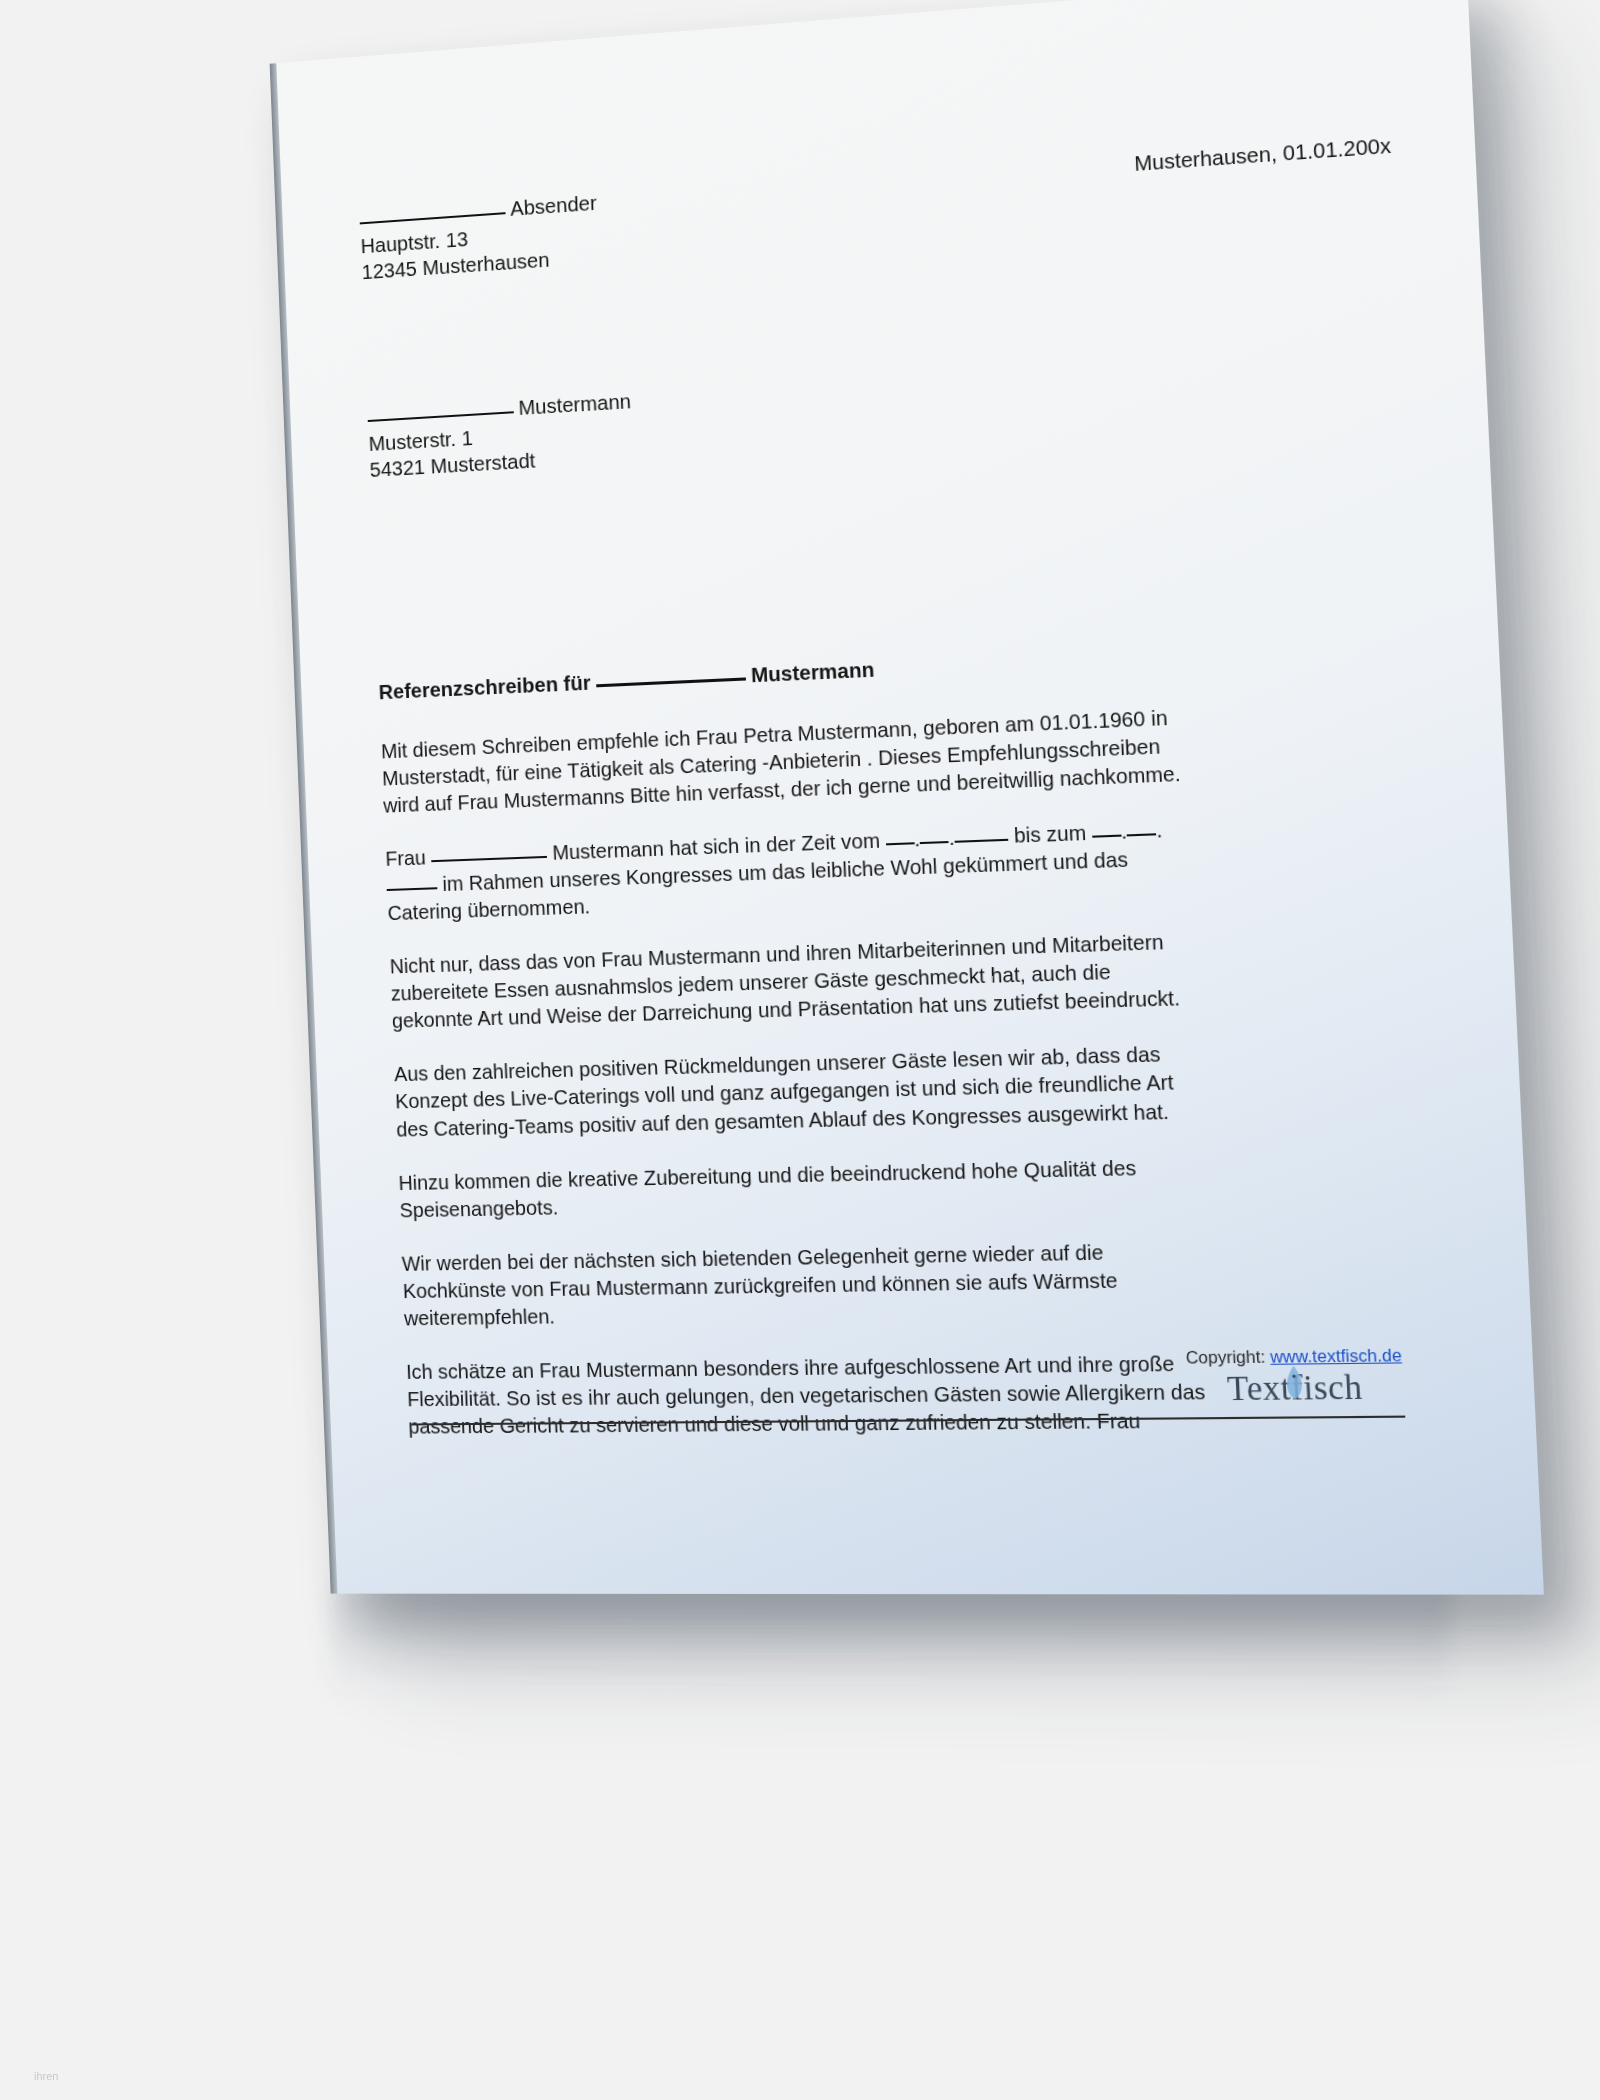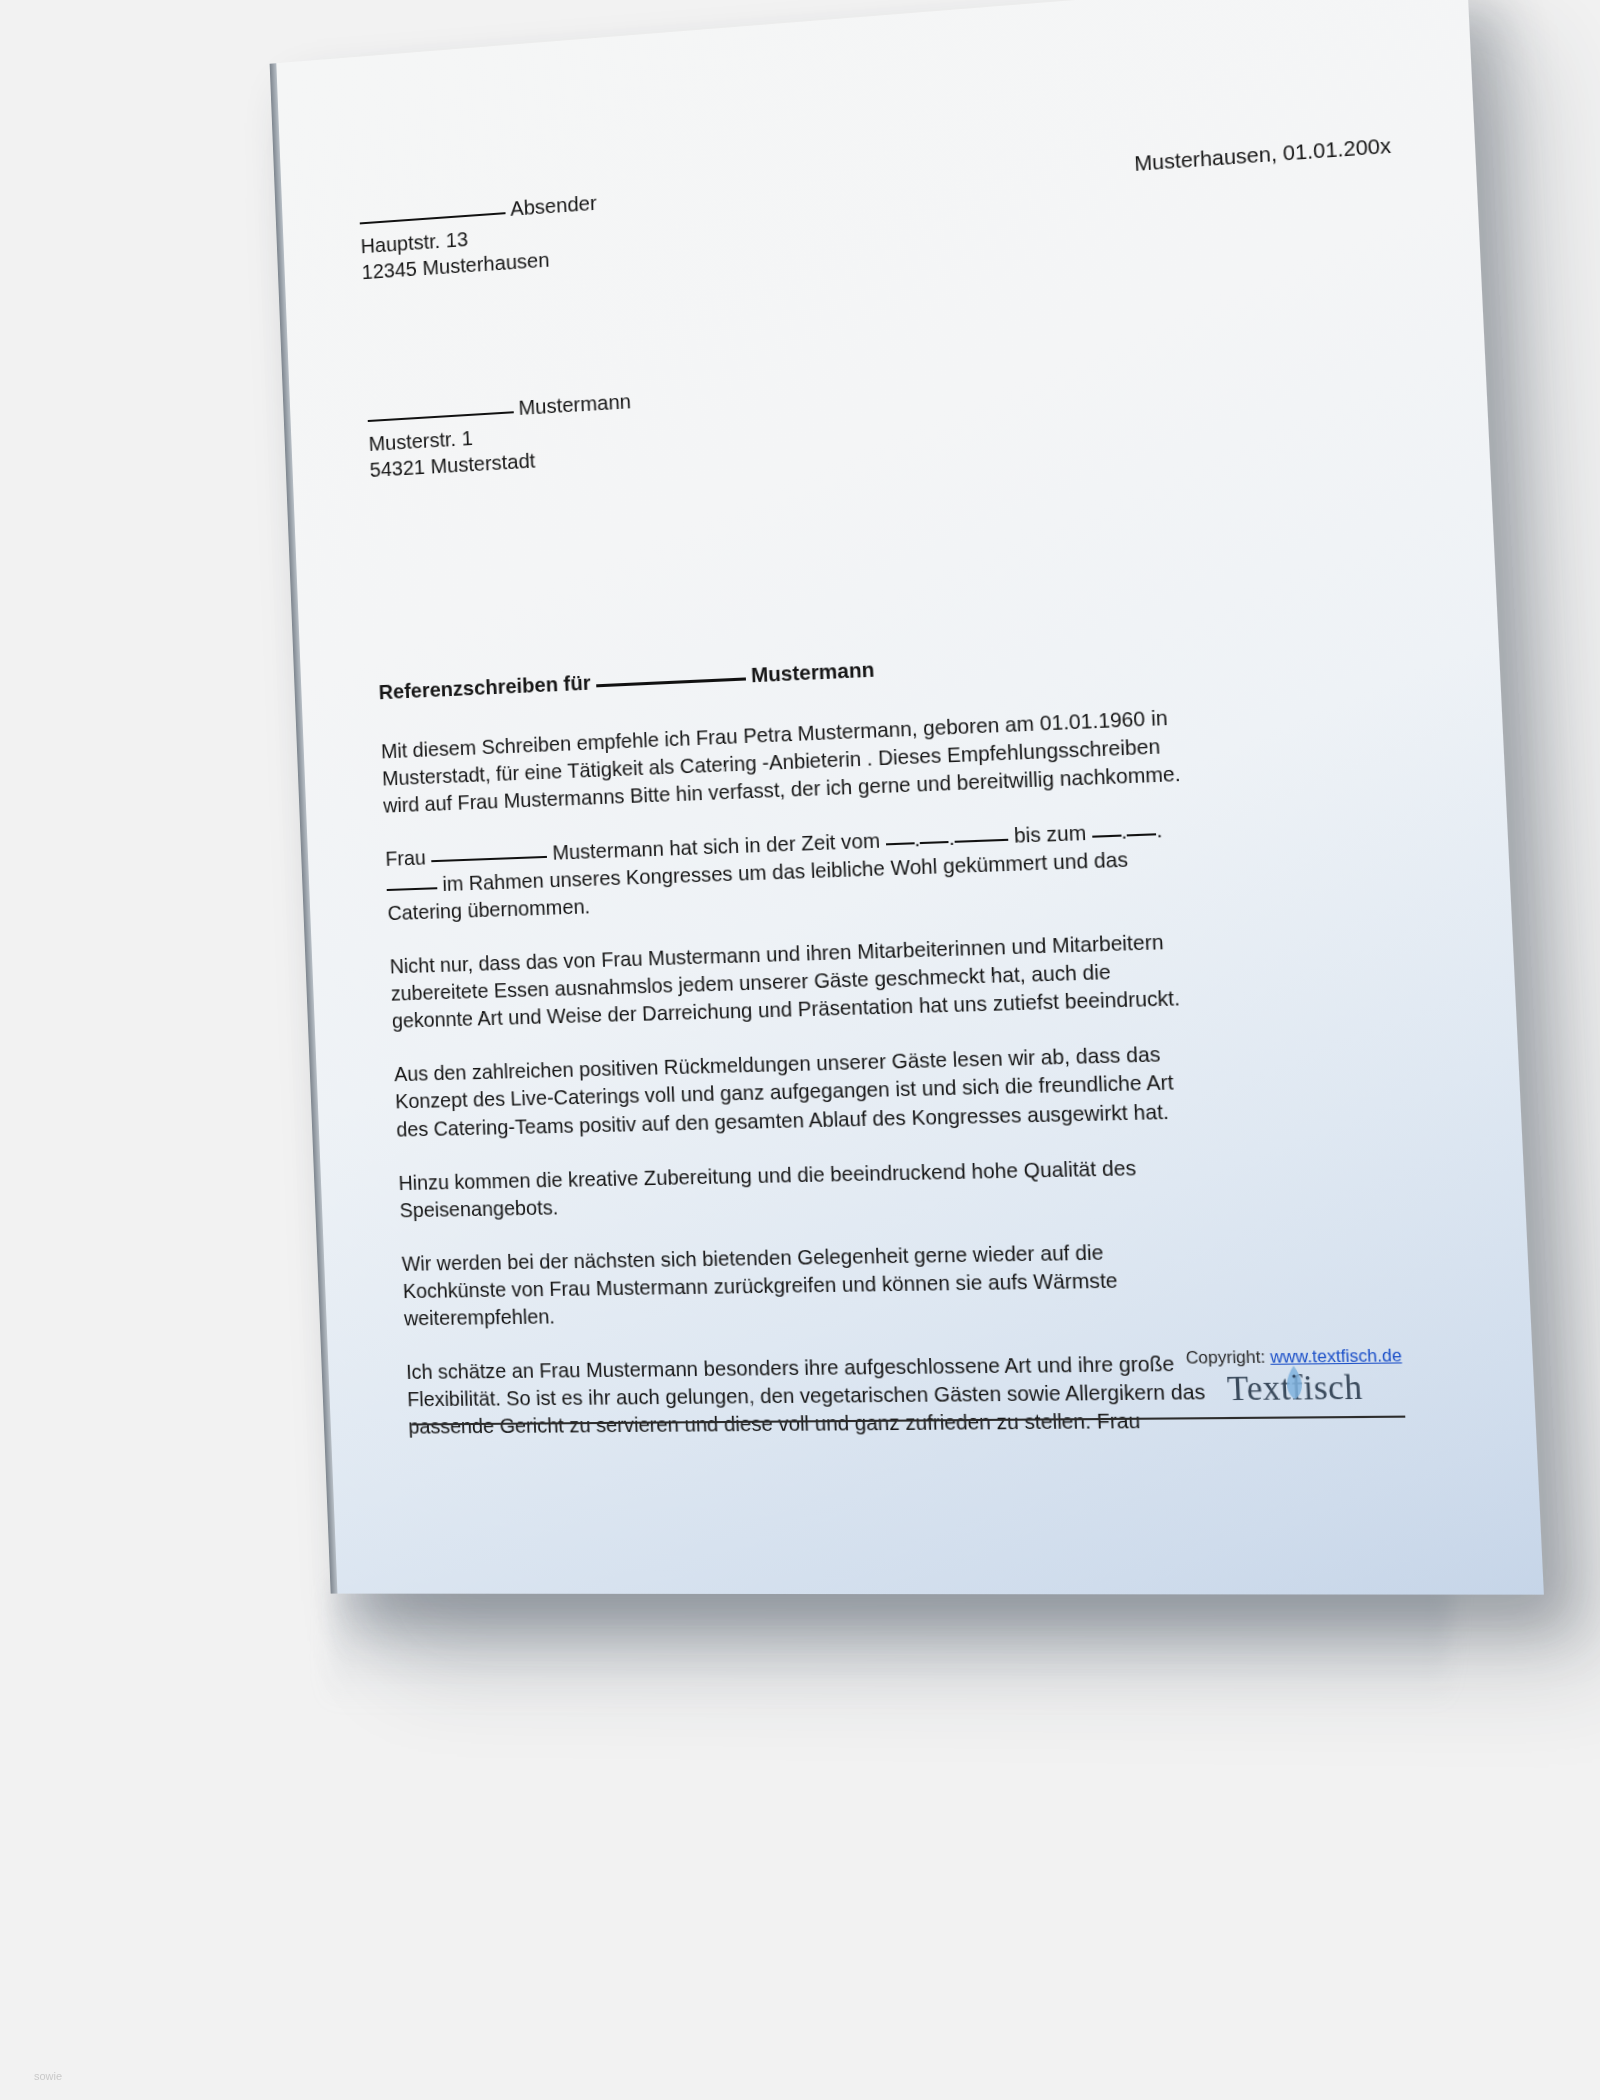--- a/index.html
+++ b/index.html
@@ -168,14 +168,14 @@
             <path d="M13 1 C17 7 20 13 20 19 C20 26 16 31 13 33 C10 31 6 26 6 19 C6 13 9 7 13 1 Z" fill="#7fb2dd" opacity="0.85"></path>
             <circle cx="13" cy="11" r="1.6" fill="#2f4660"></circle>
           </svg>
           <span>Textfisch</span>
         </div>
       </div>
 
     </div>
   </div>
 
-  <div class="artifact">sowie</div>
+  <div class="artifact">ihren</div>
 </div>
 
 </body></html>

